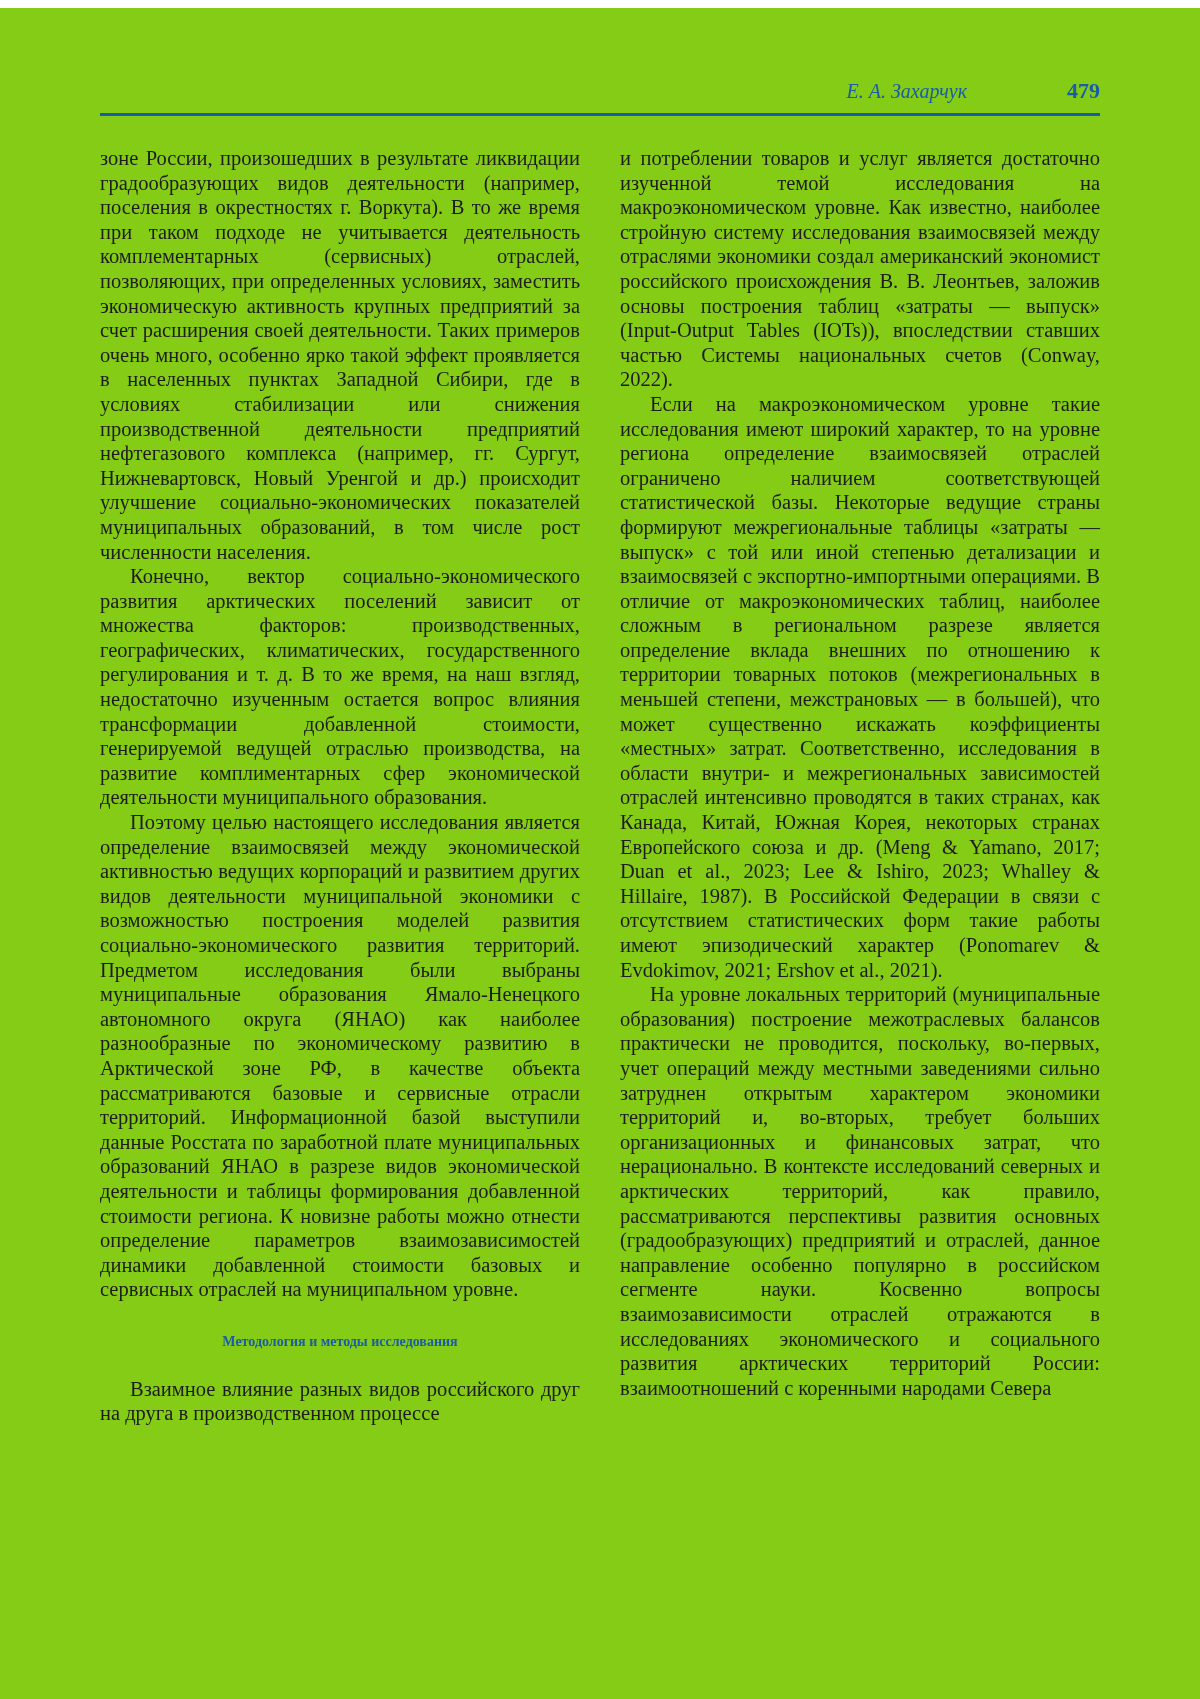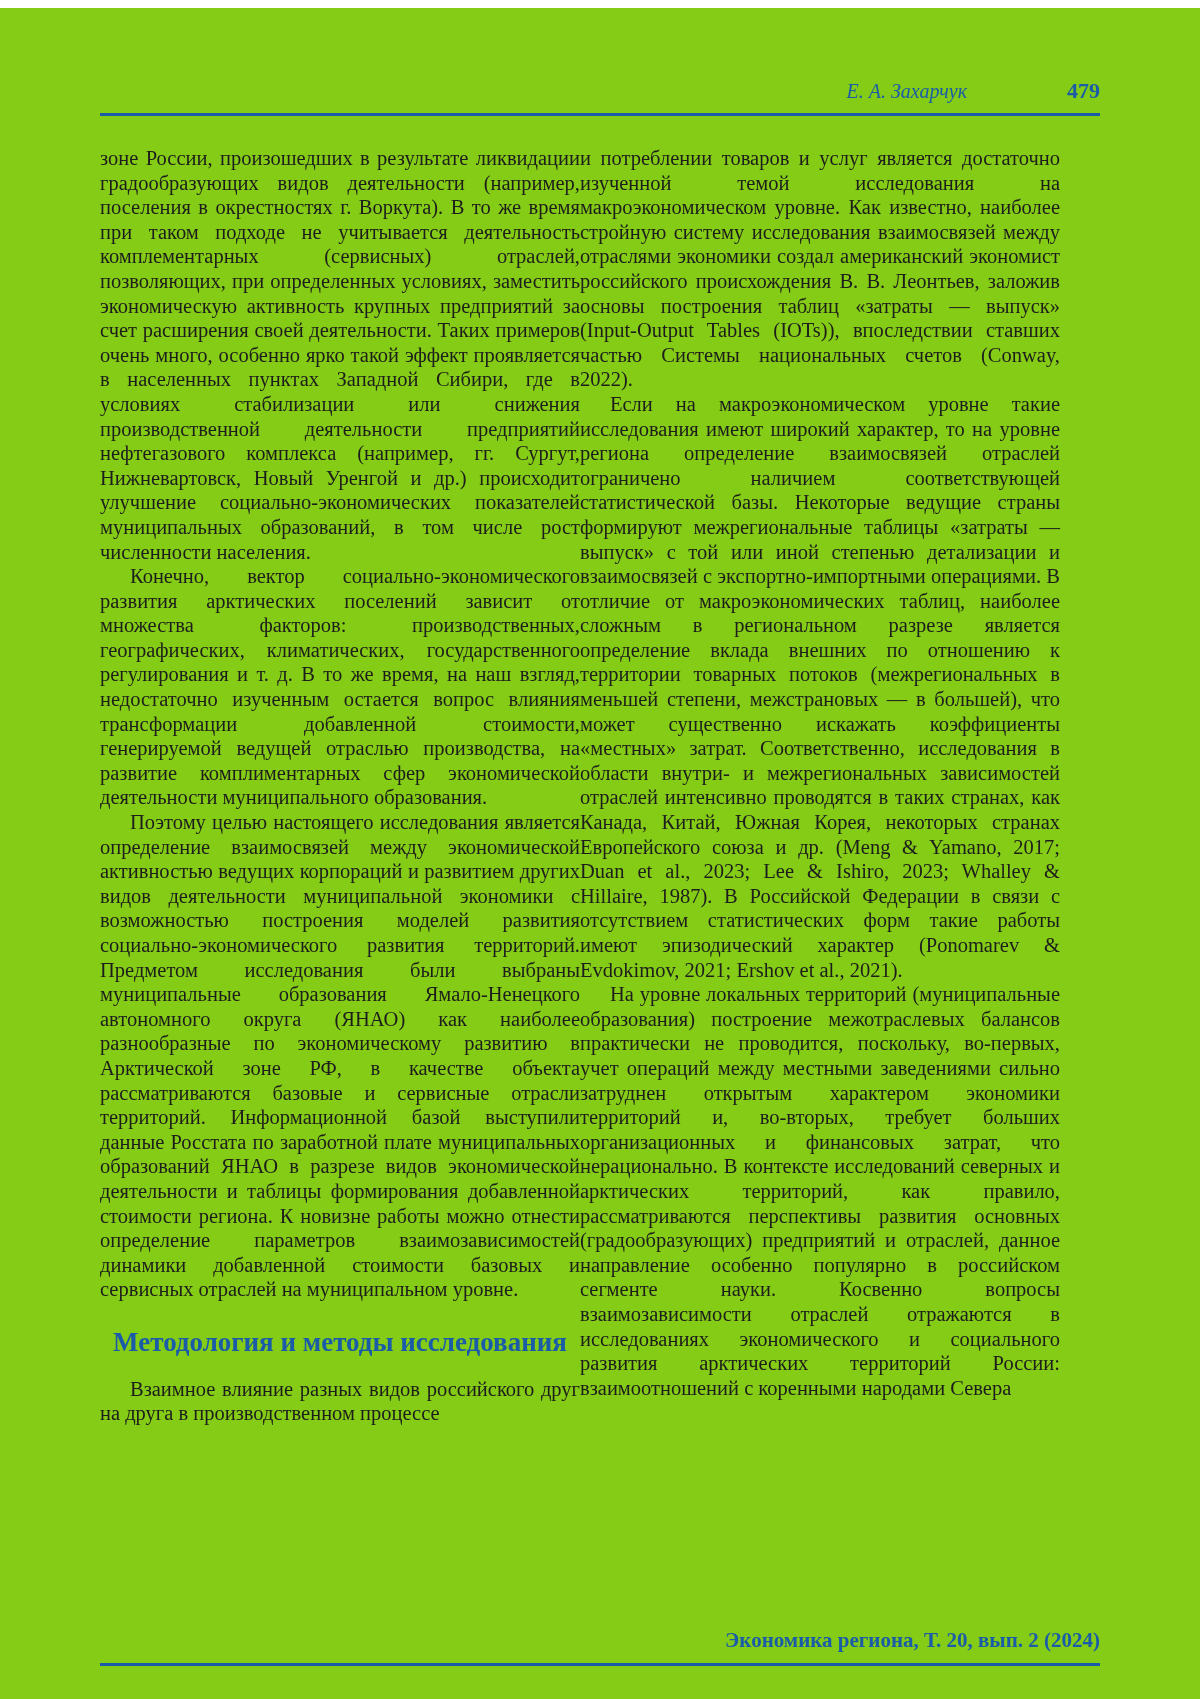--- a/index.html
+++ b/index.html
@@ -43,40 +43,41 @@
     height: 3px;
     background: #1a5ca8;
   }
   
   .article-body {
     position: absolute;
     left: 100px;
     top: 138px;
     width: 1000px;
     display: flex;
+    gap: 40px;
   }
   .col {
     width: 480px;
     flex: 0 0 480px;
   }
   .col p {
     font-size: 20.5px;
     line-height: 24.6px;
     text-align: justify;
     text-indent: 30px;
     hyphens: auto;
     -webkit-hyphens: auto;
   }
   .col p.continuation {
     text-indent: 0;
   }
   .section-heading {
     color: #1a5ca8;
     font-weight: bold;
-    font-size: 27px;
+    font-size: 14px;
     line-height: 24.6px;
     text-align: center;
     margin: 28px 0 22px 0;
   }
   
   .page-footer {
     position: absolute;
     left: 100px;
     right: 100px;
     top: 1620px;
@@ -118,18 +119,14 @@
     </div>
 
     <div class="col">
       <p class="continuation">и потреблении товаров и услуг является достаточно изученной темой исследования на макроэкономическом уровне. Как известно, наиболее стройную систему исследования взаимосвязей между отраслями экономики создал американский экономист российского происхождения В. В. Леонтьев, заложив основы построения таблиц «затраты — выпуск» (Input-Output Tables (IOTs)), впоследствии ставших частью Системы национальных счетов (Conway, 2022).</p>
       <p>Если на макроэкономическом уровне такие исследования имеют широкий характер, то на уровне региона определение взаимосвязей отраслей ограничено наличием соответствующей статистической базы. Некоторые ведущие страны формируют межрегиональные таблицы «затраты — выпуск» с той или иной степенью детализации и взаимосвязей с экспортно-импортными операциями. В отличие от макроэкономических таблиц, наиболее сложным в региональном разрезе является определение вклада внешних по отношению к территории товарных потоков (межрегиональных в меньшей степени, межстрановых — в большей), что может существенно искажать коэффициенты «местных» затрат. Соответственно, исследования в области внутри- и межрегиональных зависимостей отраслей интенсивно проводятся в таких странах, как Канада, Китай, Южная Корея, некоторых странах Европейского союза и др. (Meng &amp; Yamano, 2017; Duan et al., 2023; Lee &amp; Ishiro, 2023; Whalley &amp; Hillaire, 1987). В Российской Федерации в связи с отсутствием статистических форм такие работы имеют эпизодический характер (Ponomarev &amp; Evdokimov, 2021; Ershov et al., 2021).</p>
       <p>На уровне локальных территорий (муниципальные образования) построение межотраслевых балансов практически не проводится, поскольку, во-первых, учет операций между местными заведениями сильно затруднен открытым характером экономики территорий и, во-вторых, требует больших организационных и финансовых затрат, что нерационально. В контексте исследований северных и арктических территорий, как правило, рассматриваются перспективы развития основных (градообразующих) предприятий и отраслей, данное направление особенно популярно в российском сегменте науки. Косвенно вопросы взаимозависимости отраслей отражаются в исследованиях экономического и социального развития арктических территорий России: взаимоотношений с коренными народами Севера</p>
     </div>
 
   </main>
 
-  <footer class="page-footer">
-    <div class="footer-text">Экономика региона, Т. 20, вып. 2 (2024)</div>
-    <div class="footer-rule"></div>
-  </footer>
 
 </div>
 
 </body></html>

